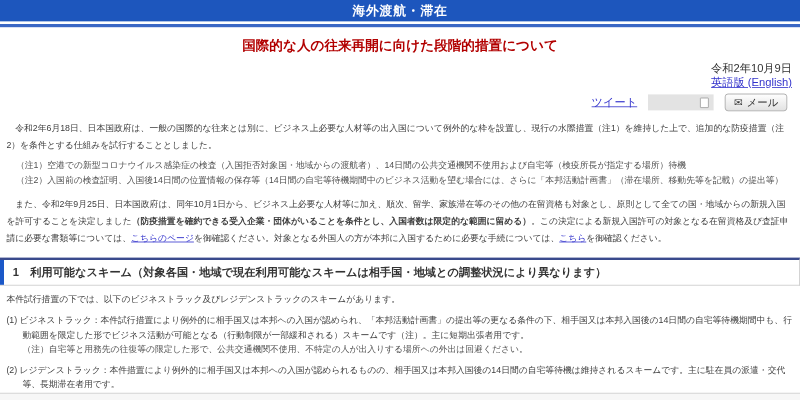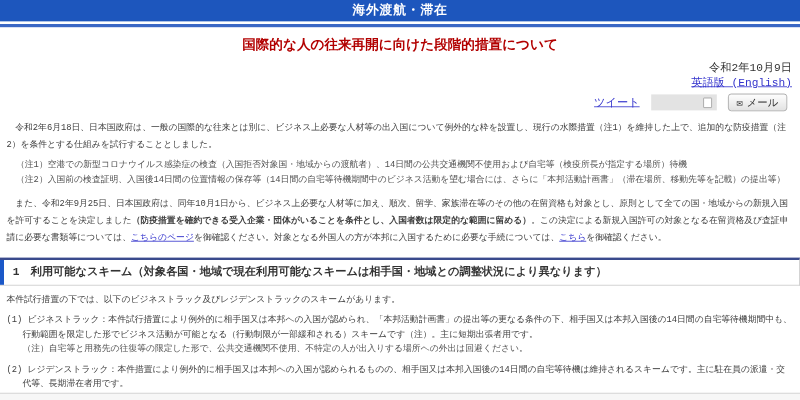--- a/index.html
+++ b/index.html
@@ -1,18 +1,18 @@
 <!DOCTYPE html>
 <html lang="ja"><head>
 <meta charset="utf-8">
 <style>
   html,body { margin:0; padding:0; background:#fff; }
   .viewport {
     width:800px; height:400px; overflow:hidden; position:relative;
-    font-family:Liberation Mono, monospace;
+    font-family:Liberation Sans, sans-serif;
     background:#3b82f6;
   }
   .page {
     width:1000px; height:500px;
     transform:scale(0.8); transform-origin:0 0;
     position:relative; background:#fff; color:#3d3d3d;
   }
 
   
   .topbar {

